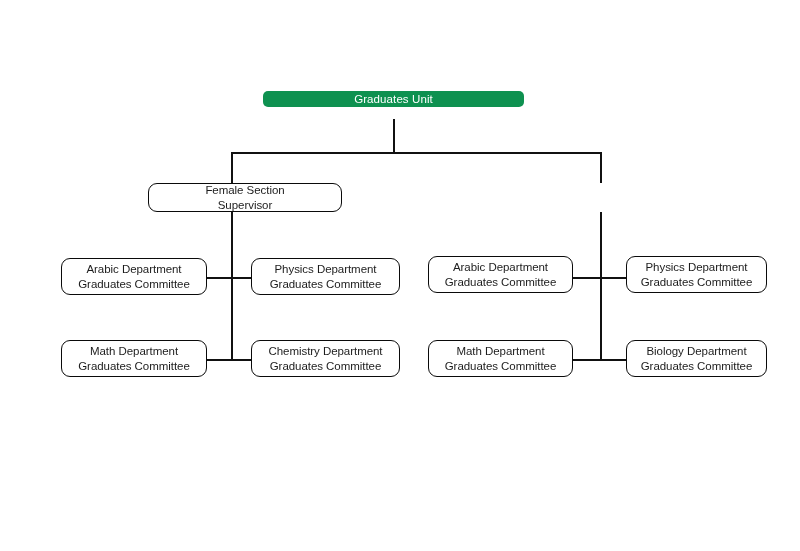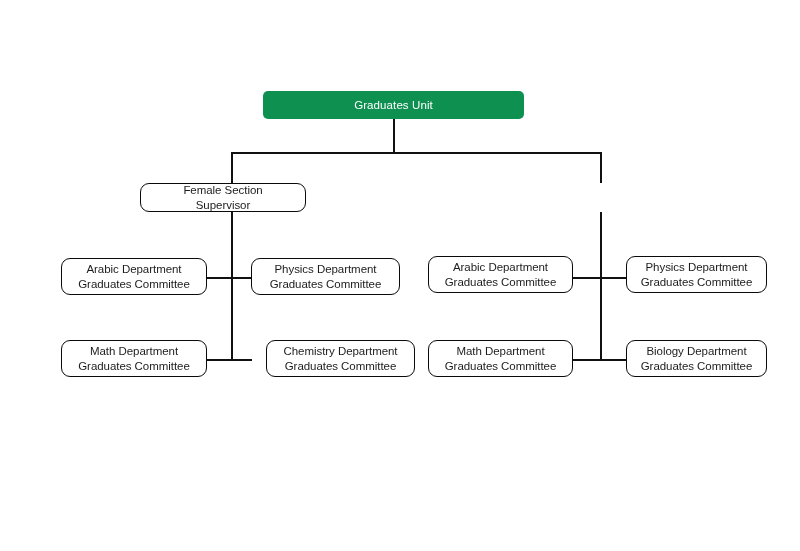--- a/index.html
+++ b/index.html
@@ -93,46 +93,46 @@
 
     <div class="edge edge-h" style="left:206px; top:359px; width:46px;"></div>
 
     <div class="edge edge-v" style="left:600px; top:212px; height:148px;"></div>
 
     <div class="edge edge-h" style="left:573px; top:277px; width:54px;"></div>
 
     <div class="edge edge-h" style="left:573px; top:359px; width:54px;"></div>
   </div>
 
-  <div class="node node-root" style="left:263px; top:91px; width:261px; height:28px;">
+  <div class="node node-root" style="left:263px; top:91px; width:261px; height:16px;">
     <span class="label">Graduates Unit</span>
   </div>
 
-  <div class="node node-box" style="left:140px; top:183px; width:166px; height:29px;">
+  <div class="node node-box" style="left:148px; top:183px; width:194px; height:29px;">
     <span class="label">Female Section
 Supervisor</span>
   </div>
 
 
   <div class="node node-box" style="left:61px; top:258px; width:146px; height:37px;">
     <span class="label">Arabic Department
 Graduates Committee</span>
   </div>
 
   <div class="node node-box" style="left:251px; top:258px; width:149px; height:37px;">
     <span class="label">Physics Department
 Graduates Committee</span>
   </div>
 
   <div class="node node-box" style="left:61px; top:340px; width:146px; height:37px;">
     <span class="label">Math Department
 Graduates Committee</span>
   </div>
 
-  <div class="node node-box" style="left:251px; top:340px; width:149px; height:37px;margin-left:15px;">
+  <div class="node node-box" style="left:251px; top:340px; width:149px; height:37px;">
     <span class="label">Chemistry Department
 Graduates Committee</span>
   </div>
 
   <div class="node node-box" style="left:428px; top:256px; width:145px; height:37px;">
     <span class="label">Arabic Department
 Graduates Committee</span>
   </div>
 
   <div class="node node-box" style="left:626px; top:256px; width:141px; height:37px;">

